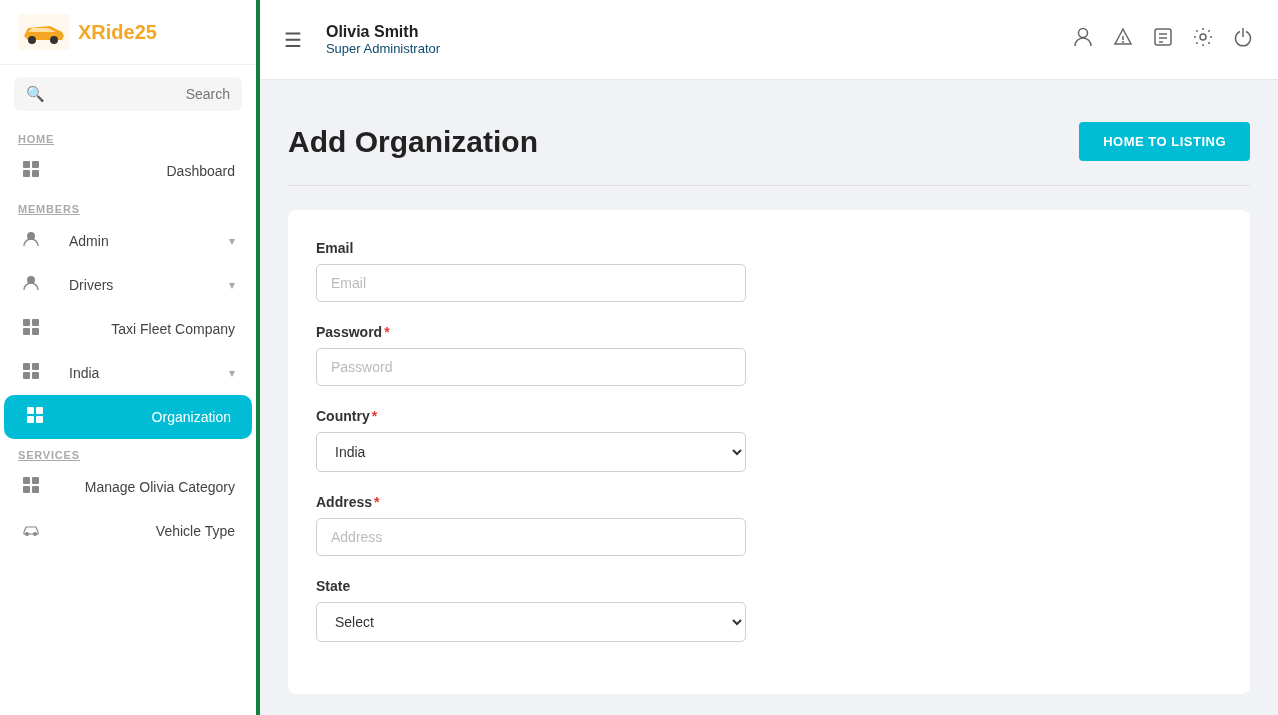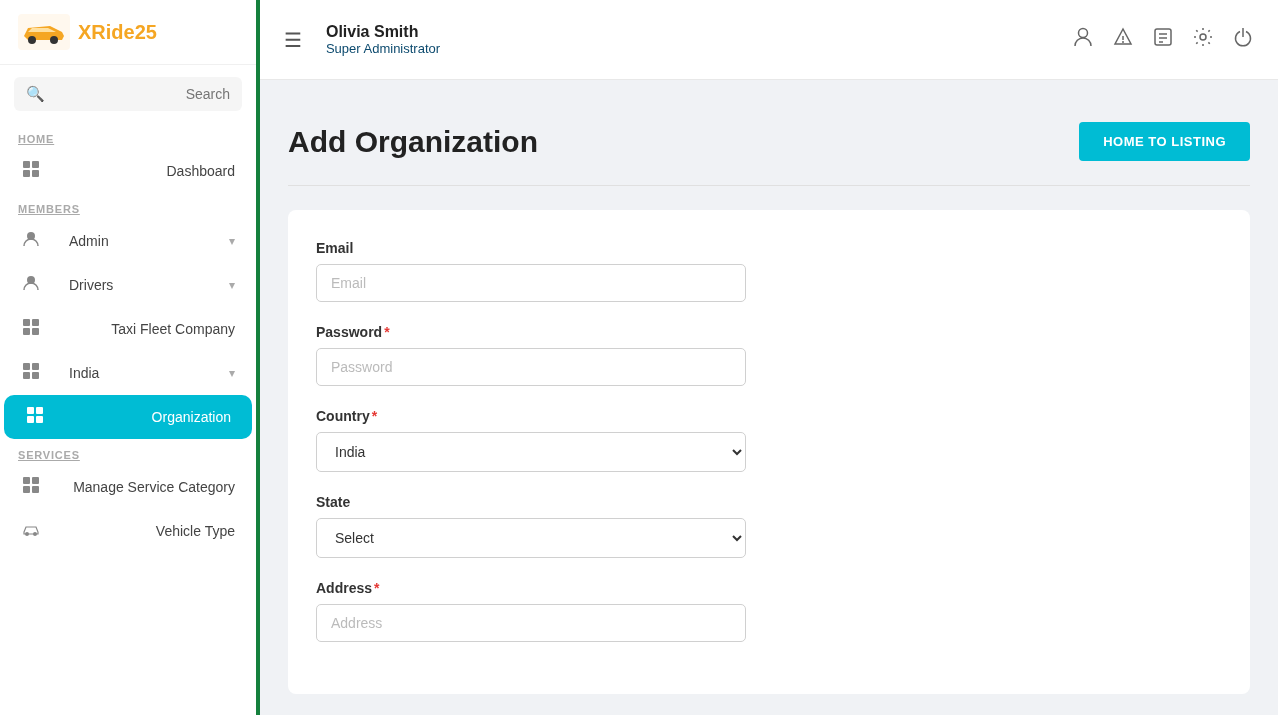--- a/index.html
+++ b/index.html
@@ -264,21 +264,21 @@
   <div class="section-label">SERVICES</div>
   <div class="nav-item">
     <span class="nav-icon">
       <svg width="18" height="18" viewBox="0 0 18 18" fill="none">
           <rect x="1" y="1" width="7" height="7" rx="1" fill="#888"></rect>
           <rect x="10" y="1" width="7" height="7" rx="1" fill="#888"></rect>
           <rect x="1" y="10" width="7" height="7" rx="1" fill="#888"></rect>
           <rect x="10" y="10" width="7" height="7" rx="1" fill="#888"></rect>
         </svg>
     </span>
-    <span>Manage Service Category</span>
+    <span>Manage Olivia Category</span>
   </div>
   <div class="nav-item">
     <span class="nav-icon">
       <svg width="18" height="18" viewBox="0 0 18 18" fill="none">
           <path d="M2 12 L4 7 L14 7 L16 12 L16 14 L2 14 Z" stroke="#888" stroke-width="1.2" fill="none"></path>
           <circle cx="5" cy="14" r="2" fill="#888"></circle>
           <circle cx="13" cy="14" r="2" fill="#888"></circle>
         </svg>
     </span>
     <span>Vehicle Type</span>
@@ -362,32 +362,32 @@
           <option>India</option>
           <option>USA</option>
           <option>UK</option>
           <option>Canada</option>
           <option>Australia</option>
         </select>
       </div>
 
       <div class="form-group">
         <label class="form-label">
+          <span>Address</span><span class="required">*</span>
+        </label>
+        <input type="text" class="form-control" placeholder="Address" style="">
+      </div>
+
+      <div class="form-group">
+        <label class="form-label">
           <span>State</span>
         </label>
         <select class="form-control">
           <option>Select</option>
           <option>Maharashtra</option>
           <option>Delhi</option>
           <option>Karnataka</option>
           <option>Tamil Nadu</option>
         </select>
       </div>
-
-      <div class="form-group">
-        <label class="form-label">
-          <span>Address</span><span class="required">*</span>
-        </label>
-        <input type="text" class="form-control" placeholder="Address" style="">
-      </div>
     </div>
   </div>
 </div>
 
 </body></html>

